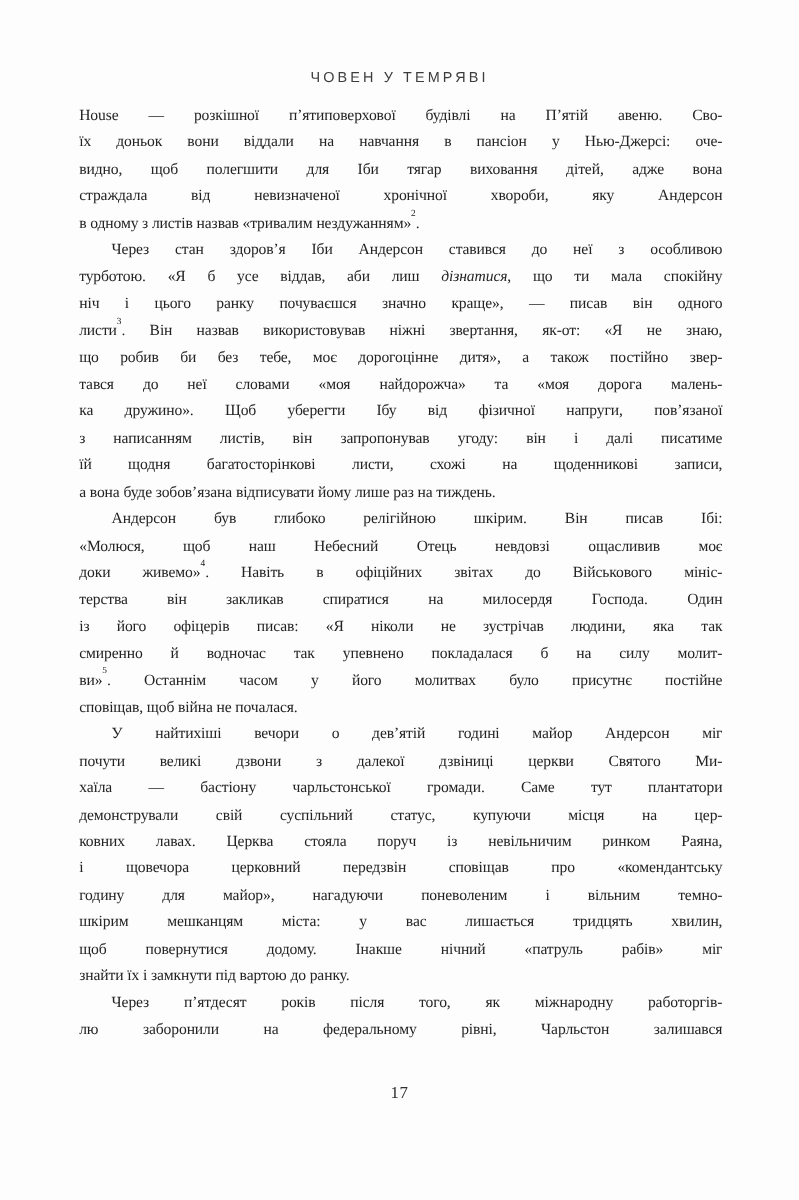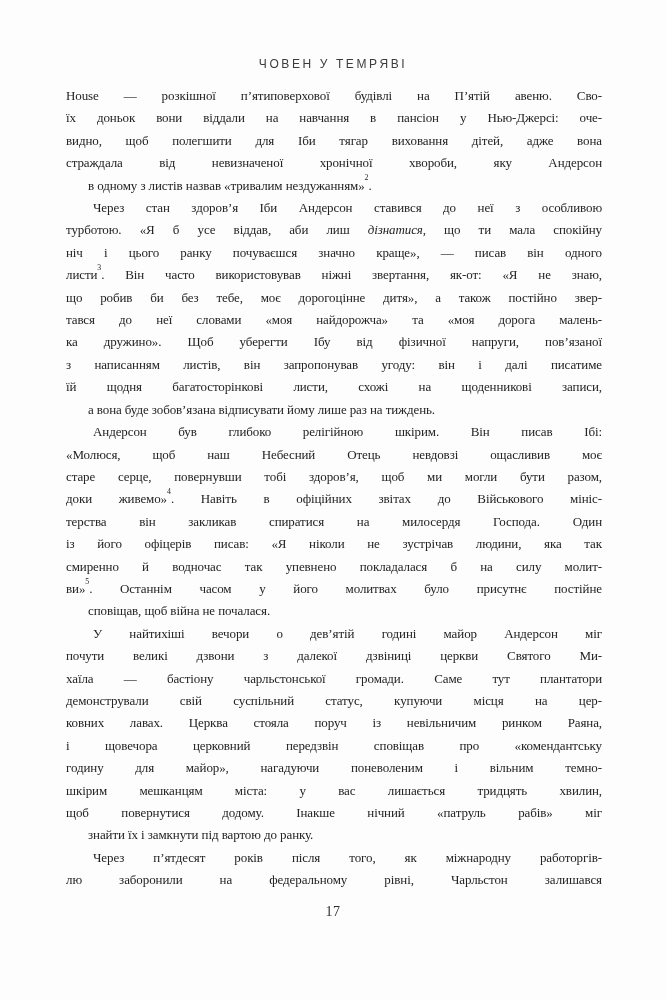--- a/index.html
+++ b/index.html
@@ -32,21 +32,21 @@
     font-size: 13px;
     line-height: 22.4px;
     letter-spacing: -0.1px;
     color: #232323;
   }
   .paragraph { margin: 0; }
   .line {
     text-align: justify;
     text-align-last: justify;
   }
-  .line.para-end { text-align-last: left; margin-left: 22px; }
+  .line.para-end { text-align-last: left; }
   .paragraph.indent .line:first-child { text-indent: 27px; }
   i { font-style: italic; }
   sup.fnref {
     font-size: 0.6em;
     line-height: 0;
     position: relative;
     top: -0.5em;
     letter-spacing: 0;
   }
   .page-number {
@@ -72,32 +72,31 @@
         <div class="line"><span>House — розкішної п’ятиповерхової будівлі на П’ятій авеню. Сво-</span></div>
         <div class="line"><span>їх доньок вони віддали на навчання в пансіон у Нью-Джерсі: оче-</span></div>
         <div class="line"><span>видно, щоб полегшити для Іби тягар виховання дітей, адже вона</span></div>
         <div class="line"><span>страждала від невизначеної хронічної хвороби, яку Андерсон</span></div>
         <div class="line para-end"><span>в одному з листів назвав «тривалим нездужанням»</span><sup class="fnref">2</sup><span>.</span></div>
       </div>
       <div class="paragraph indent">
         <div class="line"><span>Через стан здоров’я Іби Андерсон ставився до неї з особливою</span></div>
         <div class="line"><span>турботою. «Я б усе віддав, аби лиш </span><i>дізнатися</i><span>, що ти мала спокійну</span></div>
         <div class="line"><span>ніч і цього ранку почуваєшся значно краще», — писав він одного</span></div>
-        <div class="line"><span>листи</span><sup class="fnref">3</sup><span>. Він часто використовував ніжні звертання, як-от: «Я не знаю,</span></div>
+        <div class="line"><span>листи</span><sup class="fnref">3</sup><span>. Він назвав використовував ніжні звертання, як-от: «Я не знаю,</span></div>
         <div class="line"><span>що робив би без тебе, моє дорогоцінне дитя», а також постійно звер-</span></div>
         <div class="line"><span>тався до неї словами «моя найдорожча» та «моя дорога малень-</span></div>
         <div class="line"><span>ка дружино». Щоб уберегти Ібу від фізичної напруги, пов’язаної</span></div>
         <div class="line"><span>з написанням листів, він запропонував угоду: він і далі писатиме</span></div>
         <div class="line"><span>їй щодня багатосторінкові листи, схожі на щоденникові записи,</span></div>
         <div class="line para-end"><span>а вона буде зобов’язана відписувати йому лише раз на тиждень.</span></div>
       </div>
       <div class="paragraph indent">
         <div class="line"><span>Андерсон був глибоко релігійною шкірим. Він писав Ібі:</span></div>
         <div class="line"><span>«Молюся, щоб наш Небесний Отець невдовзі ощасливив моє</span></div>
-        <div class="line"><span>старе серце, повернувши тобі здоров’я, щоб ми могли бути разом,</span></div>
         <div class="line"><span>доки живемо»</span><sup class="fnref">4</sup><span>. Навіть в офіційних звітах до Військового мініс-</span></div>
         <div class="line"><span>терства він закликав спиратися на милосердя Господа. Один</span></div>
         <div class="line"><span>із його офіцерів писав: «Я ніколи не зустрічав людини, яка так</span></div>
         <div class="line"><span>смиренно й водночас так упевнено покладалася б на силу молит-</span></div>
         <div class="line"><span>ви»</span><sup class="fnref">5</sup><span>. Останнім часом у його молитвах було присутнє постійне</span></div>
         <div class="line para-end"><span>сповіщав, щоб війна не почалася.</span></div>
       </div>
       <div class="paragraph indent">
         <div class="line"><span>У найтихіші вечори о дев’ятій годині майор Андерсон міг</span></div>
         <div class="line"><span>почути великі дзвони з далекої дзвіниці церкви Святого Ми-</span></div>

